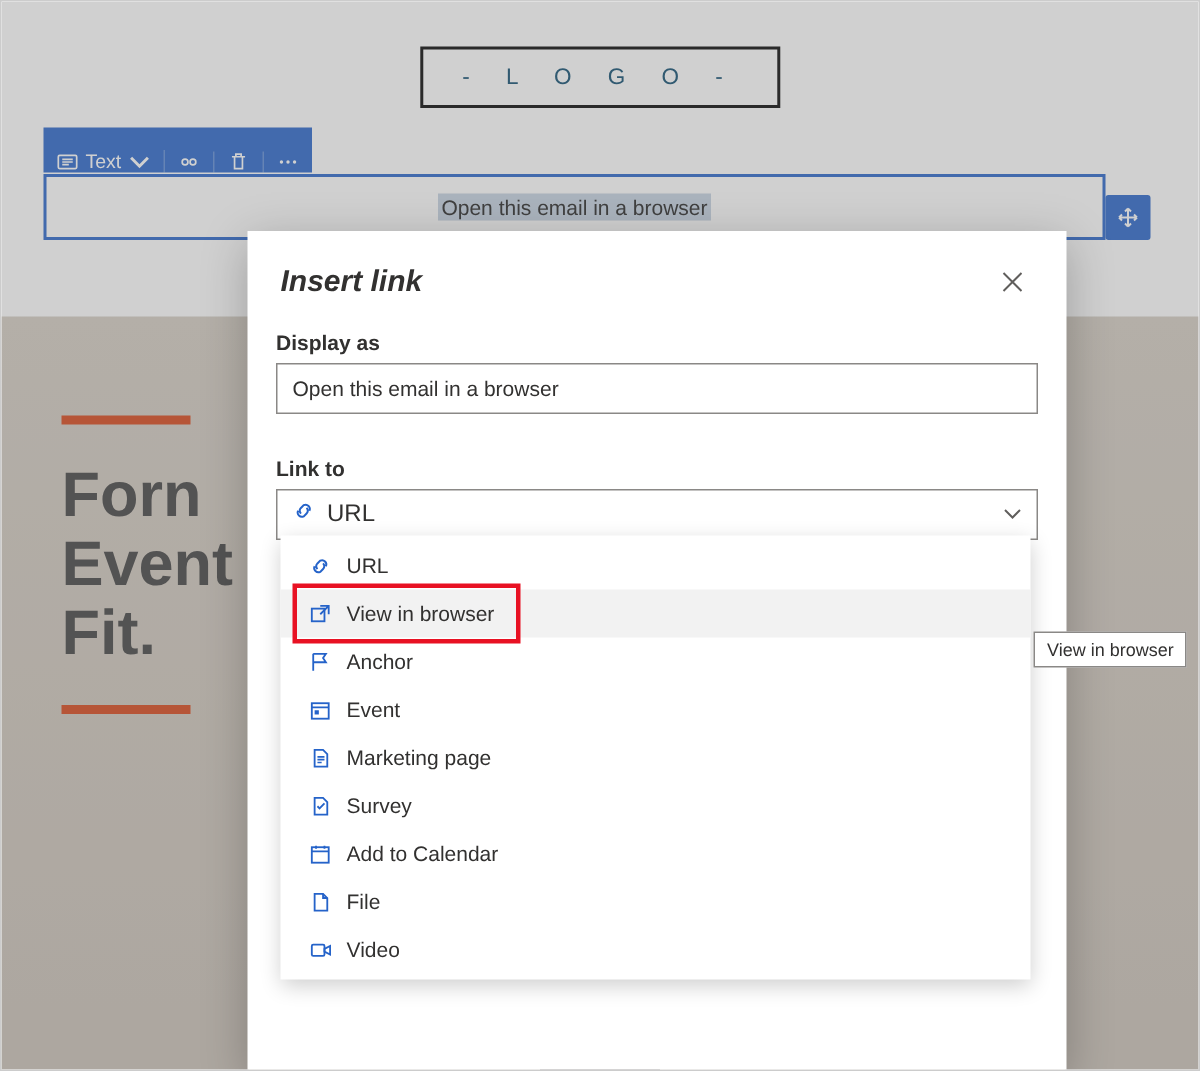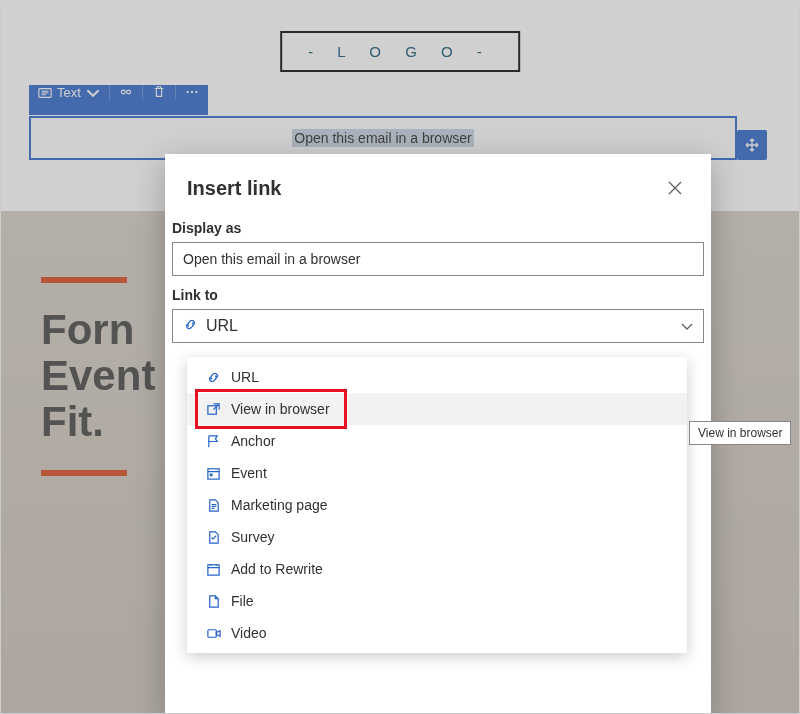--- a/index.html
+++ b/index.html
@@ -28,21 +28,21 @@
       font-weight: 400;
       color: #0c4a6e;
     }
     .toolbar {
       position: absolute;
       top: 84px;
       left: 28px;
       display: flex;
       background: #2563c9;
       height: 30px;
-      align-items: flex-start;
+      align-items: flex-end;
     }
     .tb-btn {
       display: flex;
       align-items: center;
       padding: 0 9px;
       color: #fff;
       font-size: 13px;
       gap: 5px;
       border-right: 1px solid rgba(255,255,255,0.25);
     }
@@ -144,33 +144,34 @@
     .dialog-header {
       display: flex;
       align-items: center;
       justify-content: space-between;
       padding: 20px 22px 18px 22px;
     }
     .dialog-title {
       font-size: 20px;
       font-weight: 600;
       color: #323130;
+      font-style: italic;
     }
     .close-btn {
       width: 28px;
       height: 28px;
       display: flex;
       align-items: center;
       justify-content: center;
       color: #605e5c;
       cursor: pointer;
     }
     .field-group {
-      padding: 0 7px;
-      margin-bottom: 11px;
+      padding: 0 19px;
+      margin-bottom: 28px;
     }
     .field-label {
       font-size: 14px;
       font-weight: 600;
       color: #323130;
       margin-bottom: 6px;
     }
     .text-input {
       width: 100%;
       height: 34px;
@@ -404,21 +405,21 @@
   </div>
   <div class="dd-item">
     <span class="icn">
         <svg viewBox="0 0 16 16" width="15" height="15">
           <rect x="2" y="3" width="12" height="11" fill="none" stroke="#2563c9" stroke-width="1.3"></rect>
           <line x1="2" y1="6" x2="14" y2="6" stroke="#2563c9" stroke-width="1.3"></line>
           <line x1="5" y1="2" x2="5" y2="4" stroke="#2563c9" stroke-width="1.3"></line>
           <line x1="11" y1="2" x2="11" y2="4" stroke="#2563c9" stroke-width="1.3"></line>
         </svg>
       </span>
-    <span>Add to Rewrite</span>
+    <span>Add to Calendar</span>
   </div>
   <div class="dd-item">
     <span class="icn">
         <svg viewBox="0 0 16 16" width="15" height="15">
           <path d="M4 2h6l3 3v9H4z" fill="none" stroke="#2563c9" stroke-width="1.3"></path>
           <path d="M10 2v3h3" fill="none" stroke="#2563c9" stroke-width="1.3"></path>
         </svg>
       </span>
     <span>File</span>
   </div>

